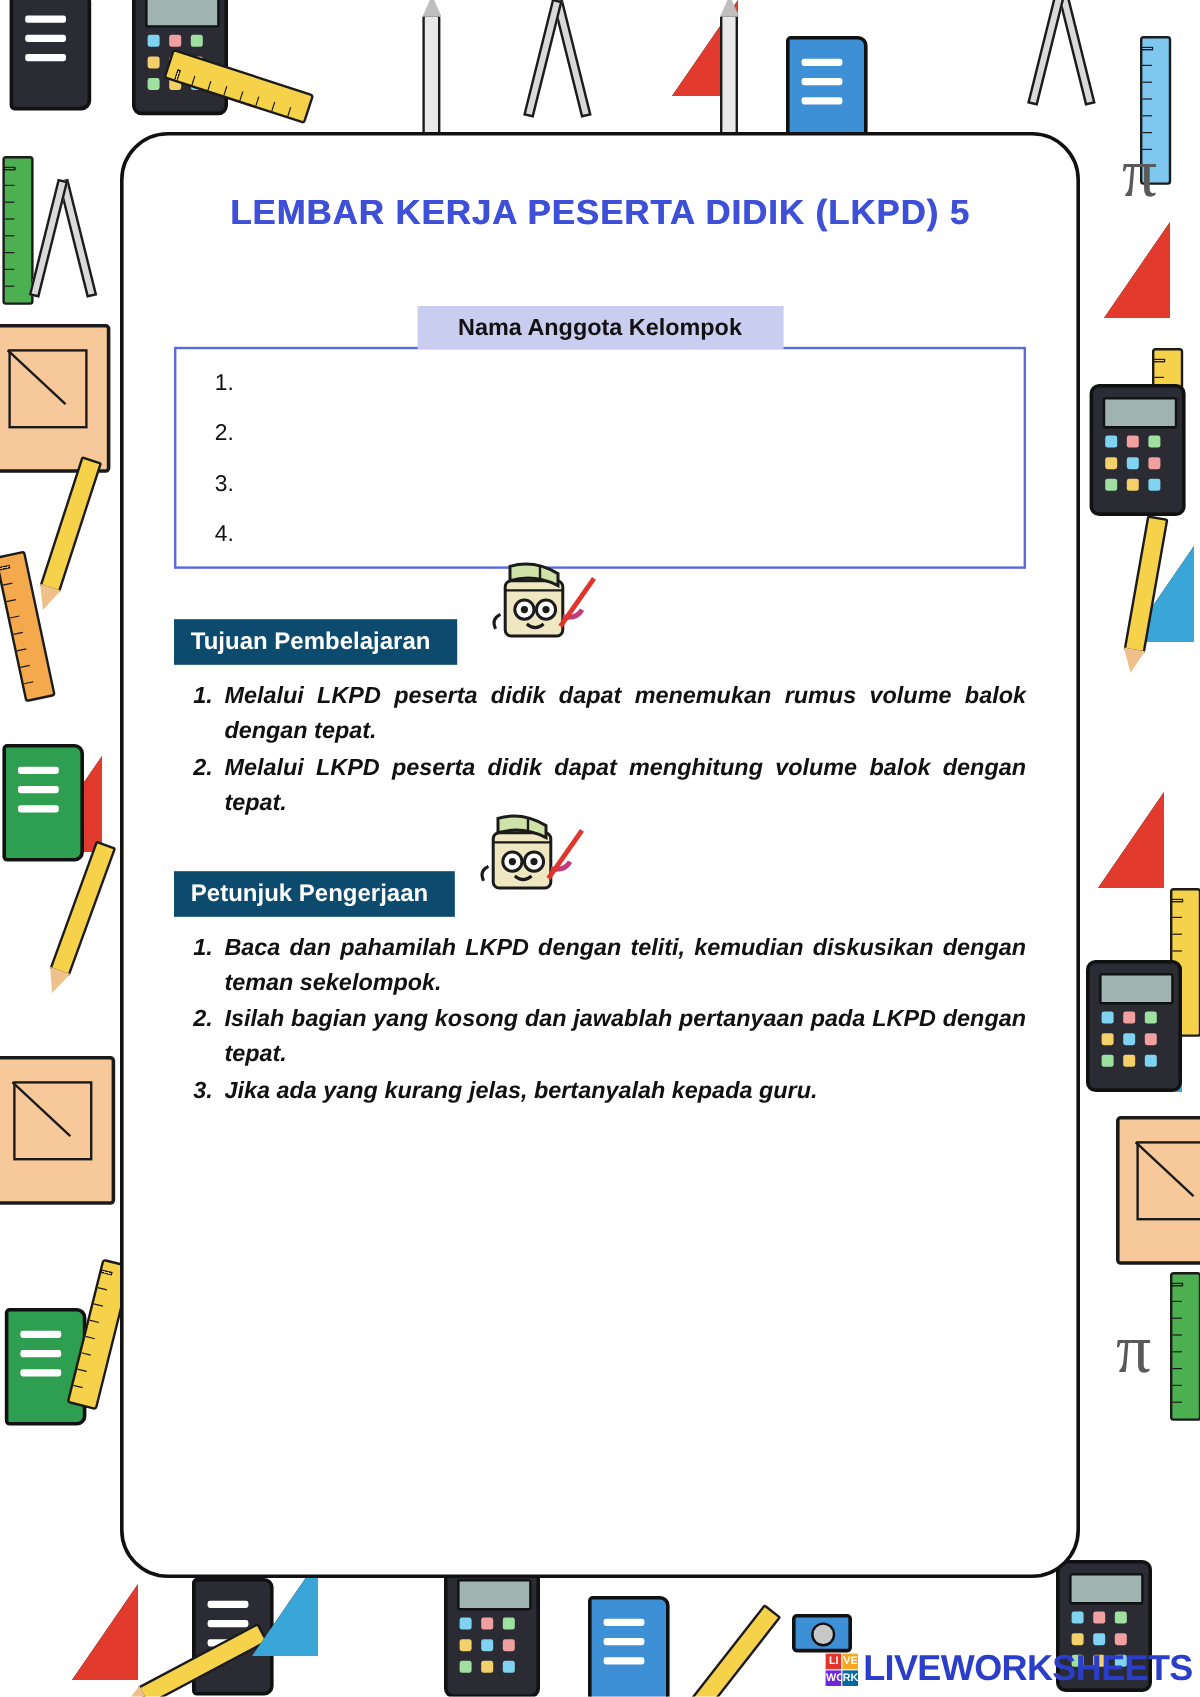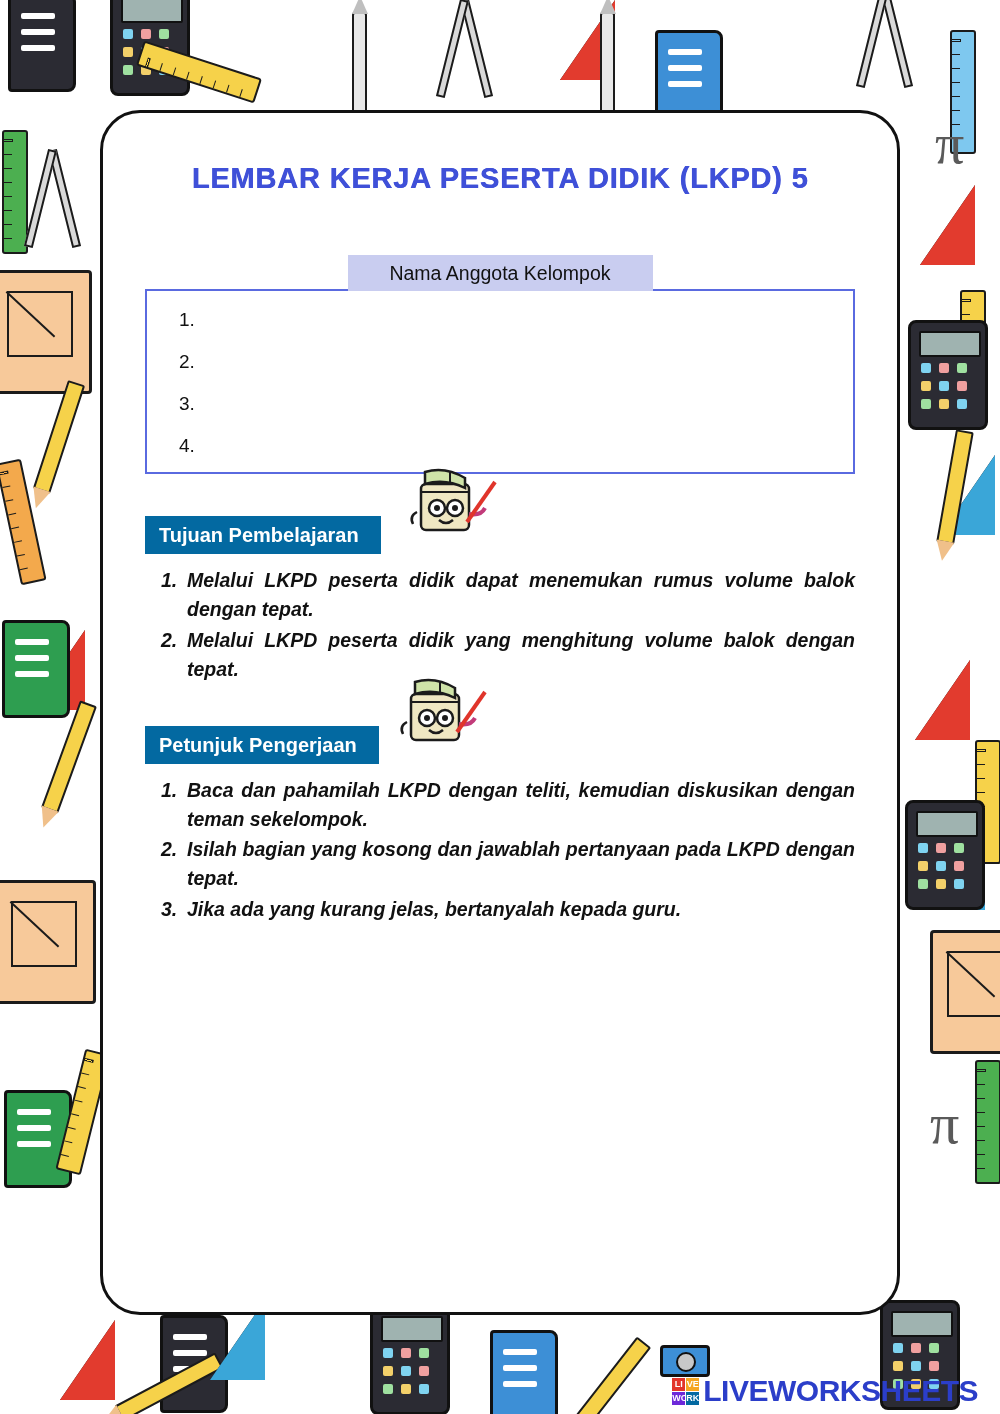--- a/index.html
+++ b/index.html
@@ -210,21 +210,21 @@
   
   .names-wrap {
     margin-top: 58px;
     position: relative;
   }
   .names-header {
     width: 305px;
     margin: 0 auto;
     background: #c9cdf0;
     text-align: center;
-    font-weight: 400;
+    font-weight: 700;
     font-size: 19.5px;
     color: #111;
     padding: 7px 0 6px 0;
     position: relative;
     z-index: 2;
   }
   .names-box {
     border: 2px solid #5a6ae0;
     margin-top: -2px;
     height: 185px;
@@ -237,21 +237,21 @@
     margin-bottom: 20px;
   }
 
   
   .section {
     margin-top: 42px;
     position: relative;
   }
   .sec-banner {
     display: inline-block;
-    background: #0369a1;
+    background: #0c4a6e;
     color: #fff;
     font-weight: 700;
     font-size: 20px;
     padding: 8px 22px 7px 14px;
     position: relative;
     z-index: 1;
   }
   .mascot {
     position: absolute;
     left: 250px;
@@ -283,21 +283,21 @@
   ol.items > li:before {
     content: counter(li) ".";
     position: absolute;
     left: -22px;
     font-weight: 600;
   }
 
   
   .footer {
     position: absolute;
-    right: 22px;
+    right: 6px;
     bottom: 6px;
     display: flex;
     align-items: center;
     gap: 4px;
   }
   .lw-mark {
     display: grid;
     grid-template-columns: 13px 13px;
     grid-template-rows: 13px 13px;
     gap: 1px;
@@ -407,21 +407,21 @@
       <circle cx="60" cy="40" r="8" fill="#fff" stroke="#1b1b1b" stroke-width="2.5"></circle>
       <circle cx="42" cy="40" r="3" fill="#1b1b1b"></circle>
       <circle cx="60" cy="40" r="3" fill="#1b1b1b"></circle>
       <path d="M44 52 q7 6 14 0" stroke="#1b1b1b" stroke-width="2.5" fill="none"></path>
       <path d="M74 46 q12 2 16 -6" stroke="#c23b7a" stroke-width="4" fill="none"></path>
       <line x1="72" y1="54" x2="100" y2="14" stroke="#e0352b" stroke-width="4"></line>
       <path d="M22 44 q-8 4 -4 12" stroke="#1b1b1b" stroke-width="2.5" fill="none"></path>
     </svg>
     <ol class="items">
       <li>Melalui LKPD peserta didik dapat menemukan rumus volume balok dengan tepat.</li>
-      <li>Melalui LKPD peserta didik yang menghitung volume balok dengan tepat.</li>
+      <li>Melalui LKPD peserta didik dapat menghitung volume balok dengan tepat.</li>
     </ol>
   </div>
 
   <div class="section">
     <div class="sec-banner">Petunjuk Pengerjaan</div>
     <svg class="mascot" viewBox="0 0 110 80" style="left:240px;">
       <rect x="26" y="16" width="48" height="46" rx="5" fill="#efe7c2" stroke="#1b1b1b" stroke-width="2.5"></rect>
       <path d="M26 24 h48" stroke="#1b1b1b" stroke-width="2"></path>
       <path d="M30 4 q20 -6 40 6 v10 q-20 -10 -40 -4 z" fill="#cfe3a8" stroke="#1b1b1b" stroke-width="2.5"></path>
       <path d="M55 4 v12" stroke="#1b1b1b" stroke-width="2"></path>

